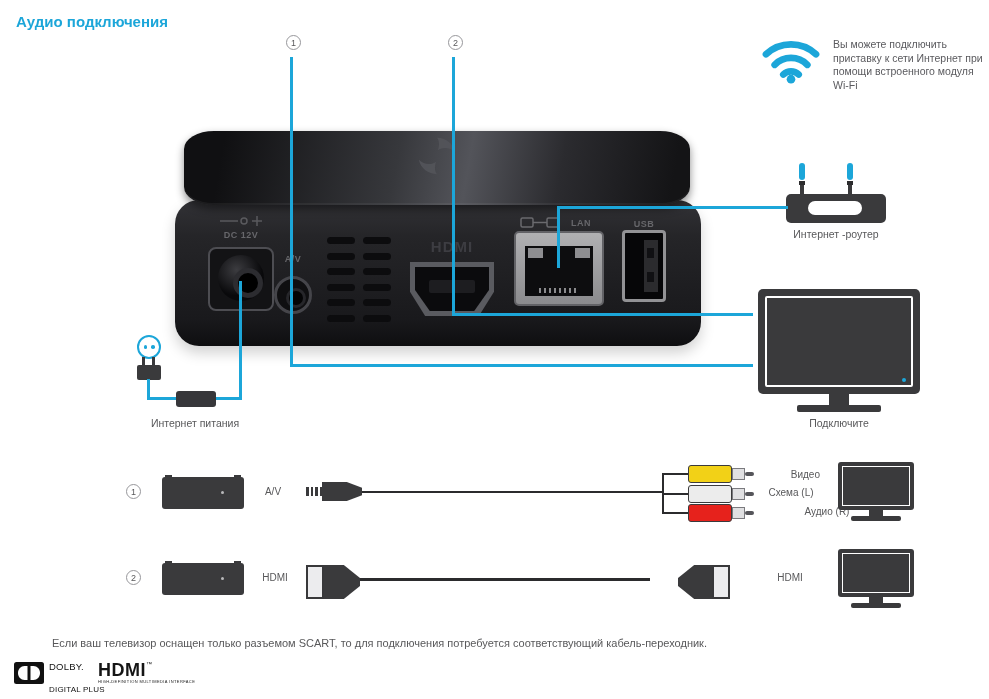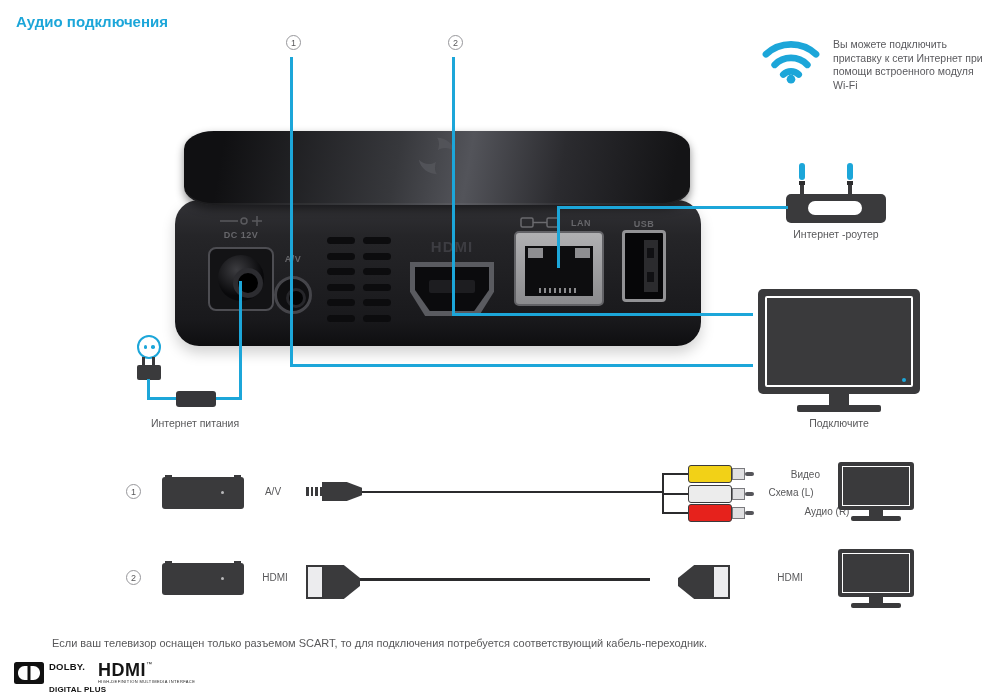--- a/index.html
+++ b/index.html
@@ -88,21 +88,21 @@
        border:1.5px solid #7a7a7e;box-sizing:border-box;}
   .rca .pin{position:absolute;left:57px;top:7px;width:9px;height:4px;background:#55555a;border-radius:2px;}
   .hdmi-tip{width:18px;height:34px;background:#ececee;border:2px solid #38383a;box-sizing:border-box;}
   .hdmi-bod-l{width:36px;height:34px;background:#3a3a3c;
        clip-path:polygon(0 0,55% 0,100% 38%,100% 62%,55% 100%,0 100%);}
   .hdmi-bod-r{width:36px;height:34px;background:#3a3a3c;
        clip-path:polygon(45% 0,100% 0,100% 100%,45% 100%,0 62%,0 38%);}
   
   .footer{font-size:11px;color:#58585a;}
   .dolby{display:flex;gap:5px;align-items:flex-start;}
-  .dolby-txt{font-weight:bold;color:#111;line-height:1;}
+  .dolby-txt{font-weight:normal;color:#111;line-height:1;}
   .dolby-t1{font-size:9.5px;letter-spacing:.2px;}
   .dolby-t2{font-size:8px;letter-spacing:.2px;margin-top:14px;}
   .hdmi-logo{color:#151515;line-height:1;}
   .hdmi-word{font-size:18px;font-weight:800;letter-spacing:.5px;}
   .hdmi-tm{font-size:6px;vertical-align:top;}
   .hdmi-sub{font-size:4px;letter-spacing:.4px;margin-top:1px;color:#222;}
 </style>
 </head>
 <body>
 

